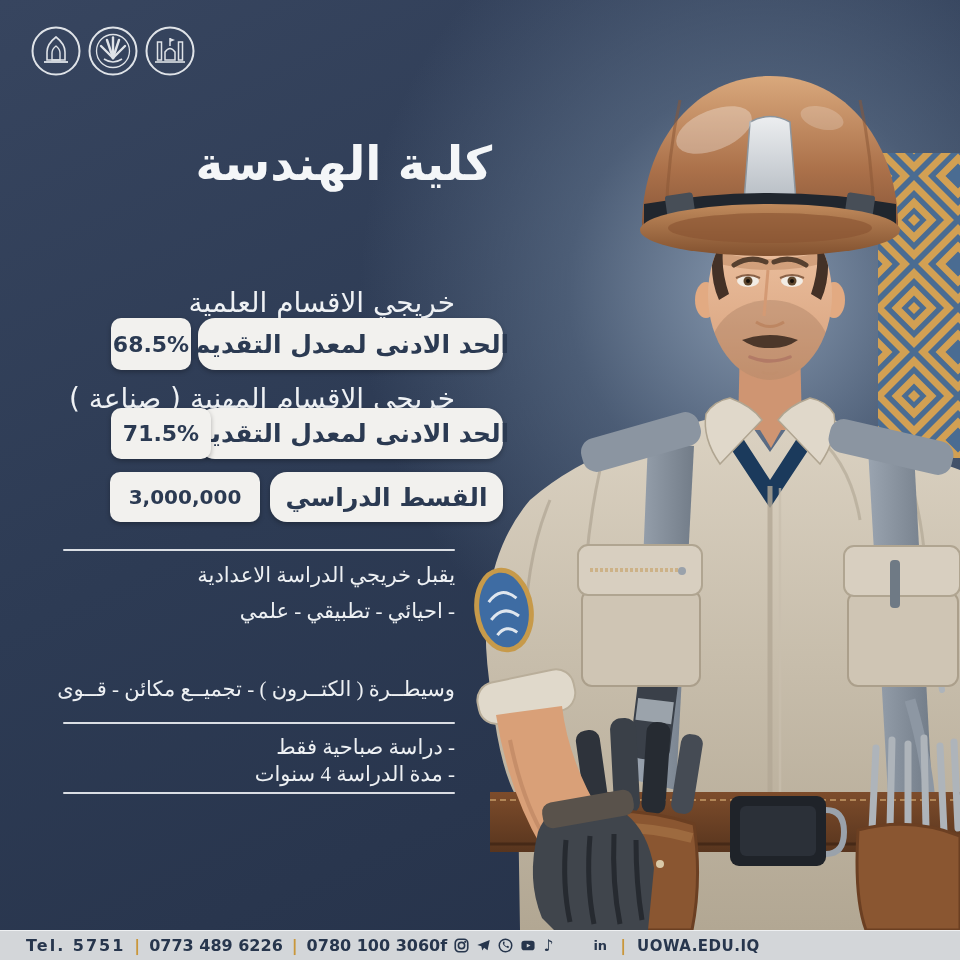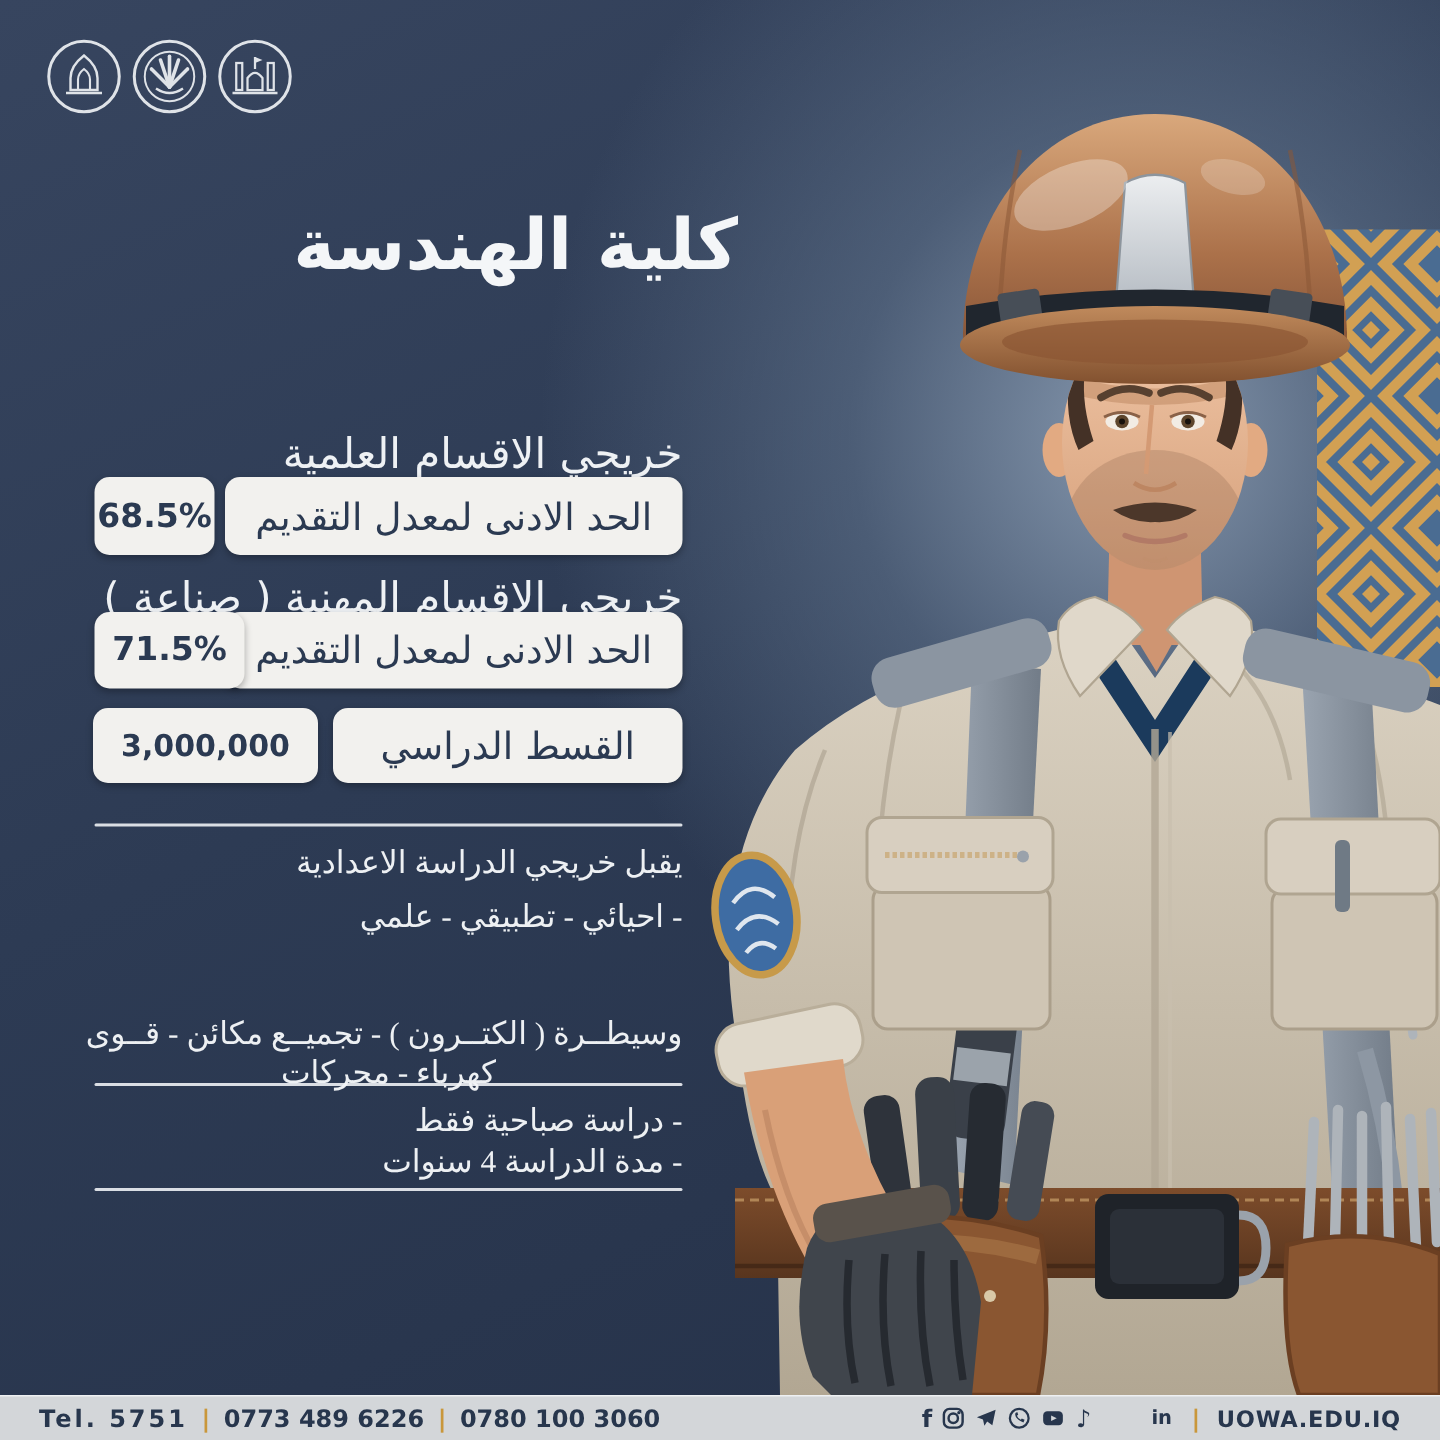--- a/index.html
+++ b/index.html
@@ -17,34 +17,34 @@
   .title{position:absolute;top:136px;right:468px;text-align:right;direction:rtl;color:#f4f6f8;white-space:nowrap;}
   .title .t1{font-size:47px;font-weight:bold;line-height:1.18;letter-spacing:0;}
   .title .t2{font-size:35px;font-weight:normal;line-height:1.25;color:#e9edf2;}
   
   .sec-label{position:absolute;right:505px;direction:rtl;text-align:center;color:#eef1f4;font-size:28px;white-space:nowrap;}
   
   .wbox{
     position:absolute;background:#f2f1ee;border-radius:10px;
     display:flex;align-items:center;justify-content:center;
     color:#2b3a52;box-shadow:0 2px 5px rgba(0,0,0,.28);
-    direction:rtl;white-space:nowrap;
+    direction:rtl;white-space:nowrap;margin-left:48px;
   }
-  .wbox.arab{font-size:25px;font-weight:normal;}
+  .wbox.arab{font-size:25px;font-weight:bold;border-radius:17px;}
   .wbox.num{font-size:22px;font-weight:bold;direction:ltr;}
   
   .divider{position:absolute;left:63px;width:392px;height:2px;background:rgba(242,245,248,.88);border-radius:1px;}
   
   .rtl-line{position:absolute;left:63px;width:392px;direction:rtl;text-align:right;color:#edf0f3;font-size:21px;line-height:26px;white-space:nowrap;font-family:Liberation Serif, serif;}
   .rtl-line.center{text-align:center;}
   .rtl-line .b{font-weight:bold;}
   
   .footer{
     position:absolute;left:0;bottom:0;width:960px;height:30px;background:#d3d6d9;
-    border-top:1px solid #eef0f2;display:flex;align-items:center;justify-content:space-between;
+    border-top:1px solid #eef0f2;display:flex;align-items:center;
     padding:0 26px;box-sizing:border-box;color:#27364d;
   }
   .tel-group{display:flex;align-items:center;gap:9px;font-size:16px;font-weight:bold;}
   .tel-group .tel{letter-spacing:2px;}
   .sep{color:#c9973b;font-weight:bold;}
   .social{display:flex;align-items:center;gap:7px;}
   .social .txticon{font-weight:bold;font-size:16px;line-height:15px;}
   .social .txticon.small{font-size:13px;padding-left:33px;}
   .social svg{display:block;}
   .website{font-size:15px;font-weight:bold;letter-spacing:.5px;margin-left:4px;}
@@ -283,21 +283,20 @@
   <div class="wbox arab" style="left:150px;top:408px;width:305px;height:51px;">الحد الادنى لمعدل التقديم</div>
   <div class="wbox num" style="left:63px;top:408px;width:100px;height:51px;">71.5%</div>
 
   <div class="wbox arab" style="left:222px;top:472px;width:233px;height:50px;">القسط الدراسي</div>
   <div class="wbox num" style="left:62px;top:472px;width:150px;height:50px;font-size:20px;">3,000,000</div>
 
   <div class="divider" style="top:549px;"></div>
   <div class="rtl-line" style="top:562px;font-size:21px;">يقبل خريجي الدراسة الاعدادية</div>
   <div class="rtl-line" style="top:598px;">- احيائي - تطبيقي - علمي</div>
   <div class="rtl-line" style="top:676px;">وسيطــرة ( الكتــرون ) - تجميــع مكائن - قــوى</div>
-  <div class="rtl-line center" style="top:702px;">كهرباء - محركات</div>
 
   <div class="divider" style="top:722px;"></div>
   <div class="rtl-line" style="top:734px;">- دراسة صباحية فقط</div>
   <div class="rtl-line" style="top:761px;">- مدة الدراسة 4 سنوات</div>
   <div class="divider" style="top:792px;"></div>
 
   <div class="footer">
     <div class="tel-group" dir="ltr">
       <span class="tel">Tel. 5751</span>
       <span class="sep">|</span>

